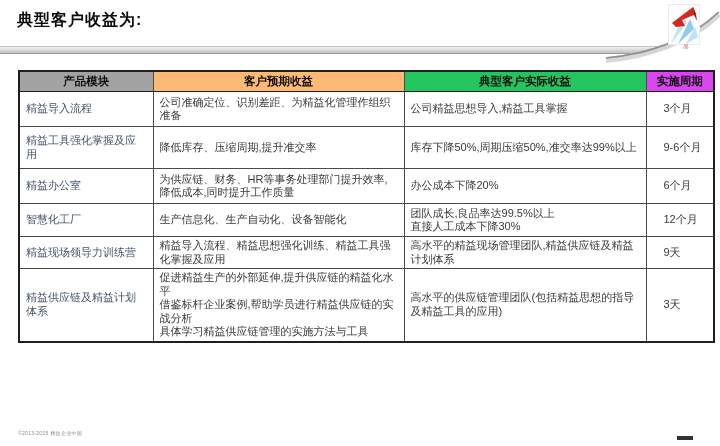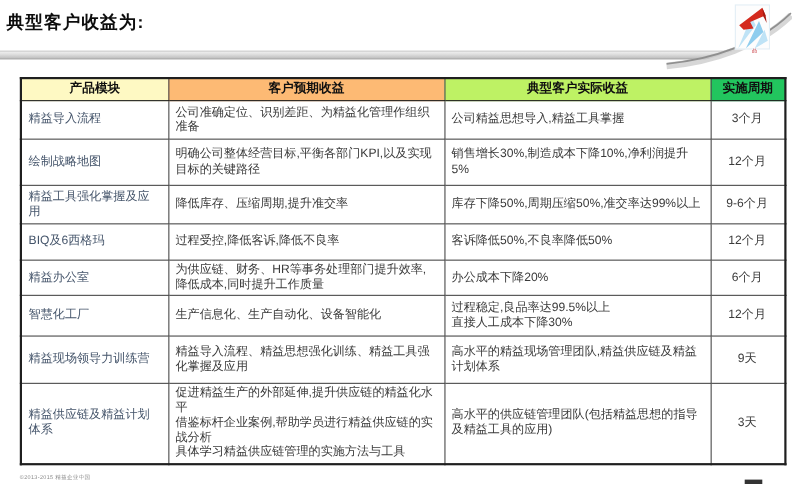--- a/index.html
+++ b/index.html
@@ -5,21 +5,21 @@
   html,body{margin:0;padding:0;}
   body{
     width:720px;height:446px;background:#ffffff;overflow:hidden;position:relative;
     font-family:"Liberation Sans","DejaVu Sans",sans-serif;
     -webkit-font-smoothing:antialiased;
   }
   .slide{position:absolute;inset:0;background:#fff;}
 
   
   .page-title{
-    position:absolute;left:6px;top:10px;
+    position:absolute;left:17px;top:10px;
     font-size:16px;font-weight:bold;color:#0d0d0d;letter-spacing:1px;
   }
   .rule{
     position:absolute;left:0;top:46px;width:712px;height:6px;
     background:linear-gradient(180deg,#efefef 0%,#dcdcdc 45%,#bfbfbf 100%);
     border-top:1px solid #c7c7c7;border-bottom:1px solid #9a9a9a;
   }
   .curl-svg{position:absolute;left:600px;top:0;width:120px;height:66px;}
   .logo{position:absolute;left:668px;top:4px;width:30px;height:39px;
         background:#fdfdfd;border:1px solid #e3eef5;overflow:hidden;}
@@ -36,21 +36,21 @@
   col.c1{width:134px;} col.c2{width:251px;} col.c3{width:242px;} col.c4{width:68px;}
   th,td{border:1px solid #4a4a4a;padding:2px 6px;vertical-align:middle;
         white-space:pre-line;word-break:break-all;}
   table{border:2px solid #1f1f1f;}
   thead th{
     background:#66CCFF;color:#101010;font-weight:bold;font-size:11.5px;
     text-align:center;height:17px;padding:1px 4px;
     border-bottom:1.5px solid #1f1f1f;
   }
   td:first-child{color:#44546A;}
-  td:last-child{padding-left:5px;text-align:center;}
+  td:last-child{padding-left:17px;}
   tbody tr:nth-child(1) td{height:30px;}
   tbody tr:nth-child(2) td{height:37px;}
   tbody tr:nth-child(3) td{height:30px;}
   tbody tr:nth-child(4) td{height:28px;}
   tbody tr:nth-child(5) td{height:27px;}
   tbody tr:nth-child(6) td{height:32px;}
   tbody tr:nth-child(7) td{height:38px;}
   tbody tr:nth-child(8) td{height:35px;}
   tbody tr:nth-child(9) td{height:55px;}
   tbody tr:nth-child(10) td{height:28px;}
@@ -91,61 +91,49 @@
   <div class="tbl-wrap">
     <table>
       <colgroup>
           <col class="c1">
           <col class="c2">
           <col class="c3">
           <col class="c4">
         </colgroup>
       <thead>
         <tr>
-          <th style="background: #fef9c3;">产品模块</th>
+          <th style="background: #a3a3a3;">产品模块</th>
           <th style="background: #fdba74;">客户预期收益</th>
-          <th style="background: #bef264;">典型客户实际收益</th>
-          <th style="background: #22c55e;">实施周期</th>
+          <th style="background: #22c55e;">典型客户实际收益</th>
+          <th style="background: #d946ef;">实施周期</th>
         </tr>
       </thead>
       <tbody>
           <tr>
             <td>精益导入流程</td>
             <td>公司准确定位、识别差距、为精益化管理作组织准备</td>
             <td>公司精益思想导入,精益工具掌握</td>
             <td>3个月</td>
           </tr>
           <tr>
-            <td>绘制战略地图</td>
-            <td>明确公司整体经营目标,平衡各部门KPI,以及实现目标的关键路径</td>
-            <td>销售增长30%,制造成本下降10%,净利润提升5%</td>
-            <td>12个月</td>
-          </tr>
-          <tr>
             <td>精益工具强化掌握及应用</td>
             <td>降低库存、压缩周期,提升准交率</td>
             <td>库存下降50%,周期压缩50%,准交率达99%以上</td>
             <td>9-6个月</td>
-          </tr>
-          <tr>
-            <td>BIQ及6西格玛</td>
-            <td>过程受控,降低客诉,降低不良率</td>
-            <td>客诉降低50%,不良率降低50%</td>
-            <td>12个月</td>
           </tr>
           <tr>
             <td>精益办公室</td>
             <td>为供应链、财务、HR等事务处理部门提升效率,降低成本,同时提升工作质量</td>
             <td>办公成本下降20%</td>
             <td>6个月</td>
           </tr>
           <tr>
             <td>智慧化工厂</td>
             <td>生产信息化、生产自动化、设备智能化</td>
-            <td>过程稳定,良品率达99.5%以上
+            <td>团队成长,良品率达99.5%以上
 直接人工成本下降30%</td>
             <td>12个月</td>
           </tr>
           <tr>
             <td>精益现场领导力训练营</td>
             <td>精益导入流程、精益思想强化训练、精益工具强化掌握及应用</td>
             <td>高水平的精益现场管理团队,精益供应链及精益计划体系</td>
             <td>9天</td>
           </tr>
           <tr>

